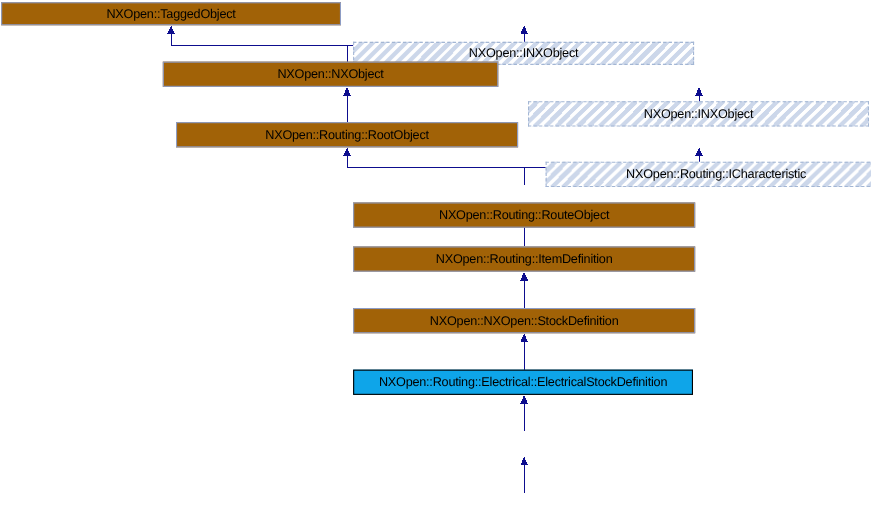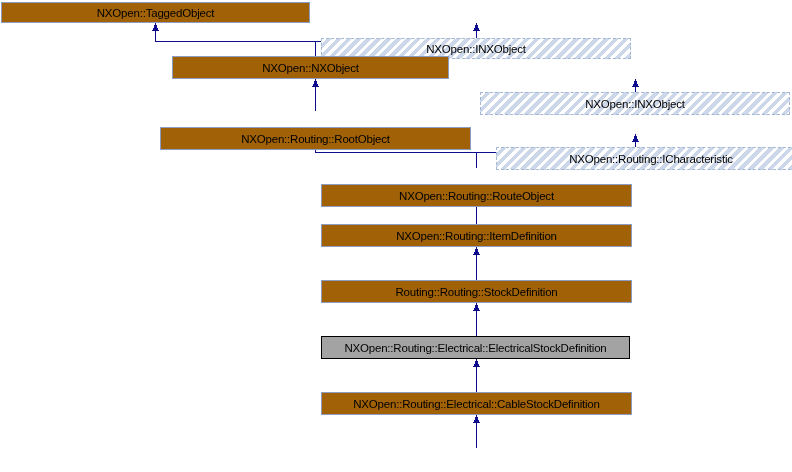--- a/index.html
+++ b/index.html
@@ -42,21 +42,21 @@
   .node.hatched {
     border: 1px dashed #a3b6d4;
     background: repeating-linear-gradient(
       135deg,
       #ffffff 0px, #ffffff 3px,
       #ccd7ea 3px, #ccd7ea 7px
     );
     margin-top: 36px;
   }
   .node.current {
-    background: #a3a3a3;
+    background: #0ea5e9;
     border: 1px solid #000000;
   }
   .node span {
     white-space: nowrap;
   }
 </style>
 </head>
 <body>
 
 <div class="canvas">
@@ -114,50 +114,47 @@
   </svg>
 
   <div class="node solid" style="left:1px; top:2px; width:309px; height:21px;">
     <span>NXOpen::TaggedObject</span>
   </div>
 
   <div class="node hatched" style="left:321px; top:2px; width:310px; height:21px;">
     <span>NXOpen::INXObject</span>
   </div>
 
-  <div class="node solid" style="left:172px; top:56px; width:277px; height:23px;">
+  <div class="node solid" style="left:148px; top:56px; width:305px; height:23px;">
     <span>NXOpen::NXObject</span>
   </div>
 
   <div class="node hatched" style="left:480px; top:56px; width:310px; height:23px;">
     <span>NXOpen::INXObject</span>
   </div>
 
-  <div class="node solid" style="left:160px; top:111px; width:311px; height:23px;margin-top:16px;">
+  <div class="node solid" style="left:160px; top:111px; width:311px; height:23px;">
     <span>NXOpen::Routing::RootObject</span>
   </div>
 
   <div class="node hatched" style="left:496px; top:111px; width:310px; height:23px;">
     <span>NXOpen::Routing::ICharacteristic</span>
   </div>
 
   <div class="node solid" style="left:321px; top:184px; width:311px; height:23px;">
     <span>NXOpen::Routing::RouteObject</span>
   </div>
 
   <div class="node solid" style="left:321px; top:224px; width:311px; height:23px;text-align:center;">
     <span>NXOpen::Routing::ItemDefinition</span>
   </div>
 
   <div class="node solid" style="left:321px; top:280px; width:311px; height:23px;">
-    <span>Routing::Routing::StockDefinition</span>
+    <span>NXOpen::NXOpen::StockDefinition</span>
   </div>
 
   <div class="node current" style="left:321px; top:336px; width:309px; height:23px;">
     <span>NXOpen::Routing::Electrical::ElectricalStockDefinition</span>
   </div>
 
-  <div class="node solid" style="left:321px; top:392px; width:311px; height:23px;">
-    <span>NXOpen::Routing::Electrical::CableStockDefinition</span>
-  </div>
 
 
 </div>
 
 </body></html>

